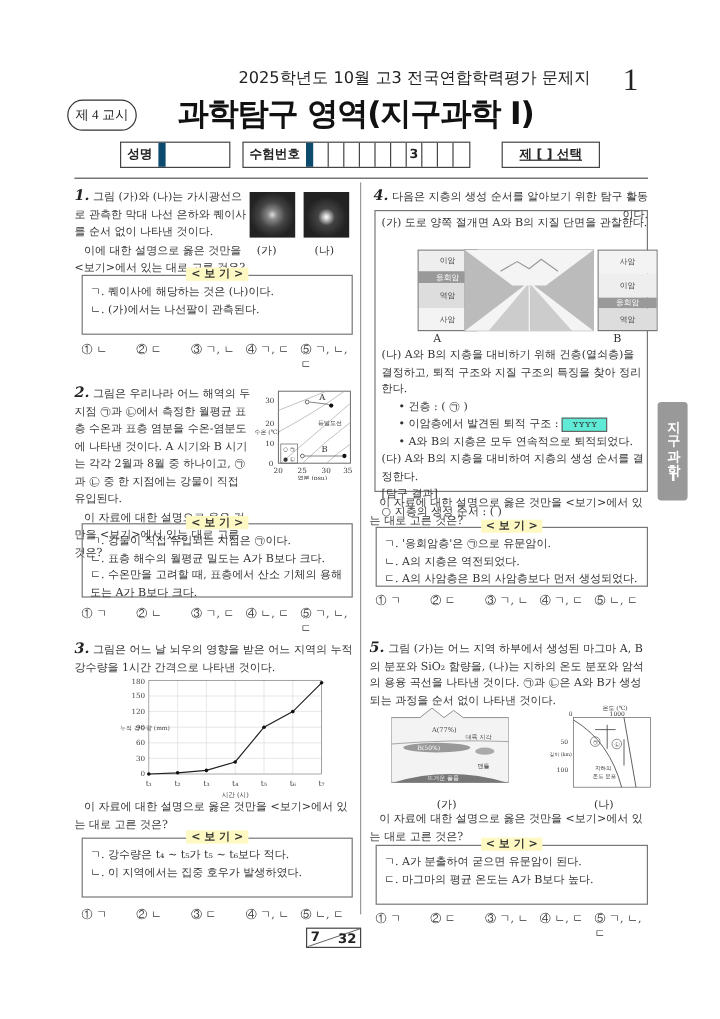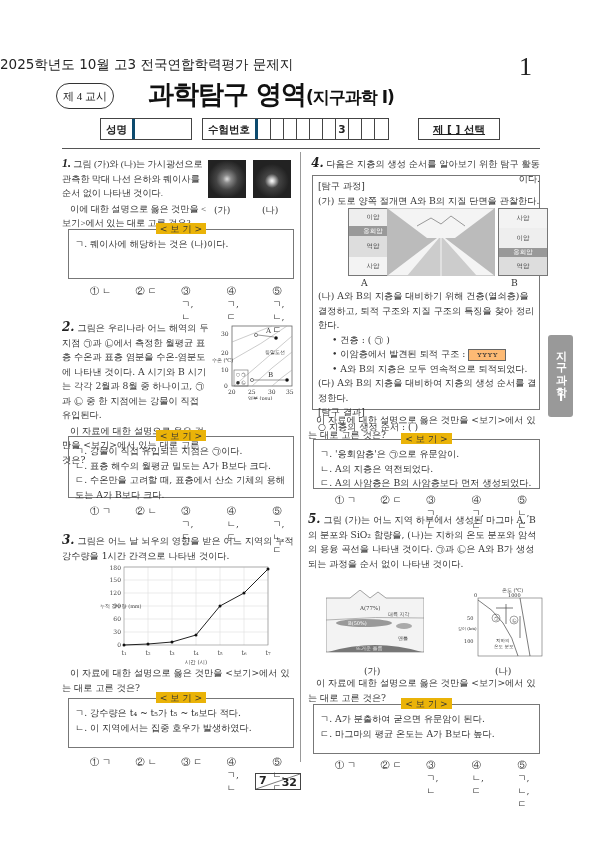--- a/index.html
+++ b/index.html
@@ -1,36 +1,36 @@
 <!DOCTYPE html>
 <html><head>
 <meta charset="utf-8">
 <style>
   * { box-sizing: border-box; margin: 0; padding: 0; }
   body { width: 600px; height: 849px; background: #ffffff; font-family: "DejaVu Serif", serif; color: #222; position: relative; overflow: hidden; }
   .abs { position: absolute; }
-  .hdr-sub { left: 0; width: 492px; top: 56px; text-align: left; font-family: "DejaVu Sans", sans-serif; font-size: 13.5px; color: #222; }
+  .hdr-sub { left: 0; width: 492px; top: 56px; text-align: right; font-family: "DejaVu Sans", sans-serif; font-size: 13.5px; color: #222; }
   .pagenum { left: 519px; top: 52px; font-size: 26px; font-family: "Liberation Serif", serif; color: #222; }
   .period { left: 56px; top: 83px; width: 58px; height: 26px; border: 1px solid #333; border-radius: 13px; font-size: 11px; text-align: center; line-height: 24px; font-family: "Liberation Serif", serif; }
   .title { left: 148px; top: 77px; font-family: "DejaVu Sans", sans-serif; font-weight: bold; font-size: 26px; letter-spacing: -1px; color: #111; }
-  .title .sub { font-weight: bold; font-size: 17px; }
+  .title .sub { font-weight: bold; font-size: 26px; }
   .idrow { top: 118px; height: 22px; display: flex; font-family: "DejaVu Sans", sans-serif; font-size: 10.5px; font-weight: bold; }
   .idbox { border: 1px solid #444; display: flex; height: 22px; }
-  .idbox .lab { padding: 0 5px; line-height: 20px; border-right: 3px solid #0c4a6e; }
+  .idbox .lab { padding: 0 5px; line-height: 20px; border-right: 6px solid #0c4a6e; }
   .idbox .cell { width: 13px; border-right: 1px solid #444; text-align: center; line-height: 20px; }
   .idbox .cell:last-child { border-right: none; }
   .hrule { left: 62px; width: 478px; top: 148px; height: 1px; background: #555; }
   .vdiv { left: 300px; top: 152px; width: 1px; height: 610px; background: #999; }
   .q { font-size: 9.2px; line-height: 14.5px; color: #333; }
   .qnum { font-weight: bold; font-style: italic; font-size: 12px; color: #222; }
   .bogi { border: 1px solid #777; padding: 7px 6px 4px 6px; position: absolute; font-size: 9.2px; line-height: 14.5px; color: #333; }
   .bogi-title { position: absolute; top: -8px; left: 0; right: 0; text-align: center; }
-  .bogi-title span { background: #eab308; padding: 0 4px; }
+  .bogi-title span { background: #fef9c3; padding: 0 4px; font-weight: bold; }
   .choices { position: absolute; display: flex; font-size: 9.2px; color: #333; }
-  .choices span { flex: 1; margin-left: 22px; }
+  .choices span { flex: 1; }
   .galaxy { position: absolute; width: 38px; height: 38px; background: #333; }
   .side-tab { left: 548px; top: 335px; width: 25px; height: 82px; background: #999; border-radius: 3px; color: #fff; font-family: "DejaVu Sans", sans-serif; font-weight: bold; font-size: 11px; text-align: center; line-height: 14px; padding-top: 8px; }
   .footer-box { left: 255px; top: 773px; width: 46px; height: 17px; border: 1px solid #444; font-family: "DejaVu Sans", sans-serif; font-weight: bold; font-size: 11px; }
   .strat { position: absolute; width: 50px; border: 1px solid #777; font-size: 6.5px; text-align: center; font-family: "DejaVu Sans", sans-serif; color: #444; }
   .strat div { display: flex; align-items: center; justify-content: center; }
   .inq-box { left: 312px; top: 175px; width: 228px; height: 235px; border: 1px solid #777; }
 </style>
 </head>
 <body>
 
@@ -63,32 +63,33 @@
 </div>
 <div class="abs idrow" style="left:418px;">
   <div class="idbox" style="width:82px; justify-content:center;">
     <div style="line-height:20px;text-decoration:underline;">제 [   ] 선택</div>
   </div>
 </div>
 
 <div class="abs hrule"></div>
 <div class="abs vdiv"></div>
 
-<div class="abs q" style="left:62px; top:156px; width:148px;font-family:Liberation Serif, serif;">
+<div class="abs q" style="left:62px; top:156px; width:148px;">
   <span class="qnum">1.</span>
   <span>그림 (가)와 (나)는 가시광선으로 관측한 막대 나선 은하와 퀘이사를 순서 없이 나타낸 것이다.</span>
   <div style="text-indent:8px; margin-top:1px;">이에 대한 설명으로 옳은 것만을 &lt;보기&gt;에서 있는 대로 고른 것은?</div>
 </div>
 <div class="galaxy" style="left:208px; top:160px; background: radial-gradient(ellipse at 50% 50%, #ddd 0%, #888 15%, #444 40%, #222 70%);"></div>
 <div class="galaxy" style="left:253px; top:160px; background: radial-gradient(circle at 50% 55%, #fff 0%, #ccc 8%, #444 25%, #222 60%);"></div>
 <div class="abs q" style="left:214px; top:203px;">(가)</div>
 <div class="abs q" style="left:262px; top:203px;">(나)</div>
 <div class="bogi" style="left:68px; top:229px; width:226px; height:50px;">
   <div class="bogi-title"><span>&lt; 보 기 &gt;</span></div>
   <div>ㄱ. 퀘이사에 해당하는 것은 (나)이다.</div>
+  <div>ㄴ. (가)에서는 나선팔이 관측된다.</div>
 </div>
 <div class="choices" style="left:68px; top:285px; width:228px;">
   <span>① ㄴ</span>
   <span>② ㄷ</span>
   <span>③ ㄱ, ㄴ</span>
   <span>④ ㄱ, ㄷ</span>
   <span>⑤ ㄱ, ㄴ, ㄷ</span>
 </div>
 
 <div class="abs q" style="left:62px; top:320px; width:148px;">
@@ -200,21 +201,20 @@
   <span>④ ㄱ, ㄴ</span>
   <span>⑤ ㄴ, ㄷ</span>
 </div>
 
 <div class="abs q" style="left:308px; top:156px; width:232px;text-align:right;">
   <span class="qnum">4.</span>
   <span>다음은 지층의 생성 순서를 알아보기 위한 탐구 활동이다.</span>
 </div>
 <div class="abs inq-box"></div>
 <div class="abs q" style="left:318px; top:179px; width:222px;">
-  <div>[탐구 과정]</div>
   <div>(가) 도로 양쪽 절개면 A와 B의 지질 단면을 관찰한다.</div>
 </div>
 <div class="strat" style="left:348px; top:208px; height:68px;">
   <div style="height:17px; background:#eee;">이암</div>
   <div style="height:10px; background:#999; color:#fff;">응회암</div>
   <div style="height:21px; background:#ddd;">역암</div>
   <div style="height:18px; background:#f3f3f3;">사암</div>
 </div>
 <svg class="abs" style="left:387px; top:208px;" width="108" height="68">
   <rect width="108" height="68" fill="#f4f4f4" stroke="#777" stroke-width="0.6"></rect>
@@ -228,42 +228,42 @@
   <div style="height:19px; background:#f3f3f3;">사암</div>
   <div style="height:20px; background:#eee;">이암</div>
   <div style="height:9px; background:#999; color:#fff;">응회암</div>
   <div style="height:18px; background:#ddd;">역암</div>
 </div>
 <div class="abs q" style="left:361px; top:276px;">A</div>
 <div class="abs q" style="left:511px; top:276px;">B</div>
 <div class="abs q" style="left:318px; top:289px; width:222px;">
   <div>(나) A와 B의 지층을 대비하기 위해 건층(열쇠층)을 결정하고, 퇴적 구조와 지질 구조의 특징을 찾아 정리한다.</div>
   <div style="padding-left:14px;">• 건층 : ( ㉠ )</div>
-  <div style="padding-left:14px;"><span>• 이암층에서 발견된 퇴적 구조 :</span> <span style="display:inline-block; width:38px; height:12px; border:1px solid #666; background:#fdba74; vertical-align:middle; font-size:8px; line-height:10px; text-align:center;">ʏʏʏʏ</span></div>
+  <div style="padding-left:14px;"><span>• 이암층에서 발견된 퇴적 구조 :</span> <span style="display:inline-block; width:38px; height:12px; border:1px solid #666; background:#5eead4; vertical-align:middle; font-size:8px; line-height:10px; text-align:center;">ʏʏʏʏ</span></div>
   <div style="padding-left:14px;">• A와 B의 지층은 모두 연속적으로 퇴적되었다.</div>
   <div>(다) A와 B의 지층을 대비하여 지층의 생성 순서를 결정한다.</div>
   <div>[탐구 결과]</div>
   <div>○ 지층의 생성 순서 : (                          )</div>
 </div>
 <div class="abs q" style="left:308px; top:413px; width:232px; text-indent:8px;">이 자료에 대한 설명으로 옳은 것만을 &lt;보기&gt;에서 있는 대로 고른 것은?</div>
 <div class="bogi" style="left:313px; top:439px; width:227px; height:50px;">
   <div class="bogi-title"><span>&lt; 보 기 &gt;</span></div>
   <div>ㄱ. '응회암층'은 ㉠으로 유문암이.</div>
   <div>ㄴ. A의 지층은 역전되었다.</div>
   <div>ㄷ. A의 사암층은 B의 사암층보다 먼저 생성되었다.</div>
 </div>
 <div class="choices" style="left:313px; top:494px; width:228px;">
   <span>① ㄱ</span>
   <span>② ㄷ</span>
   <span>③ ㄱ, ㄴ</span>
   <span>④ ㄱ, ㄷ</span>
   <span>⑤ ㄴ, ㄷ</span>
 </div>
 
-<div class="abs q" style="left:308px; top:512px; width:232px;">
+<div class="abs q" style="left:308px; top:532px; width:232px;">
   <span class="qnum">5.</span>
   <span>그림 (가)는 어느 지역 하부에서 생성된 마그마 A, B의 분포와 SiO₂ 함량을, (나)는 지하의 온도 분포와 암석의 용융 곡선을 나타낸 것이다. ㉠과 ㉡은 A와 B가 생성되는 과정을 순서 없이 나타낸 것이다.</span>
 </div>
 <svg class="abs" style="left:326px; top:590px;" width="98" height="72">
   <path d="M0 8 L24 8 L34 0 L44 8 L52 2 L60 8 L98 8 L98 62 L0 62 Z" fill="#f3f3f3" stroke="#666" stroke-width="0.6"></path>
   <path d="M0 30 Q50 26 98 28" stroke="#888" fill="none" stroke-width="0.6"></path>
   <ellipse cx="38" cy="33" rx="28" ry="4" fill="#999"></ellipse>
   <ellipse cx="78" cy="36" rx="8" ry="3" fill="#aaa"></ellipse>
   <path d="M2 62 Q49 48 96 62 Z" fill="#777"></path>
   <text x="34" y="20" font-size="5.5" fill="#444">A(77%)</text>

